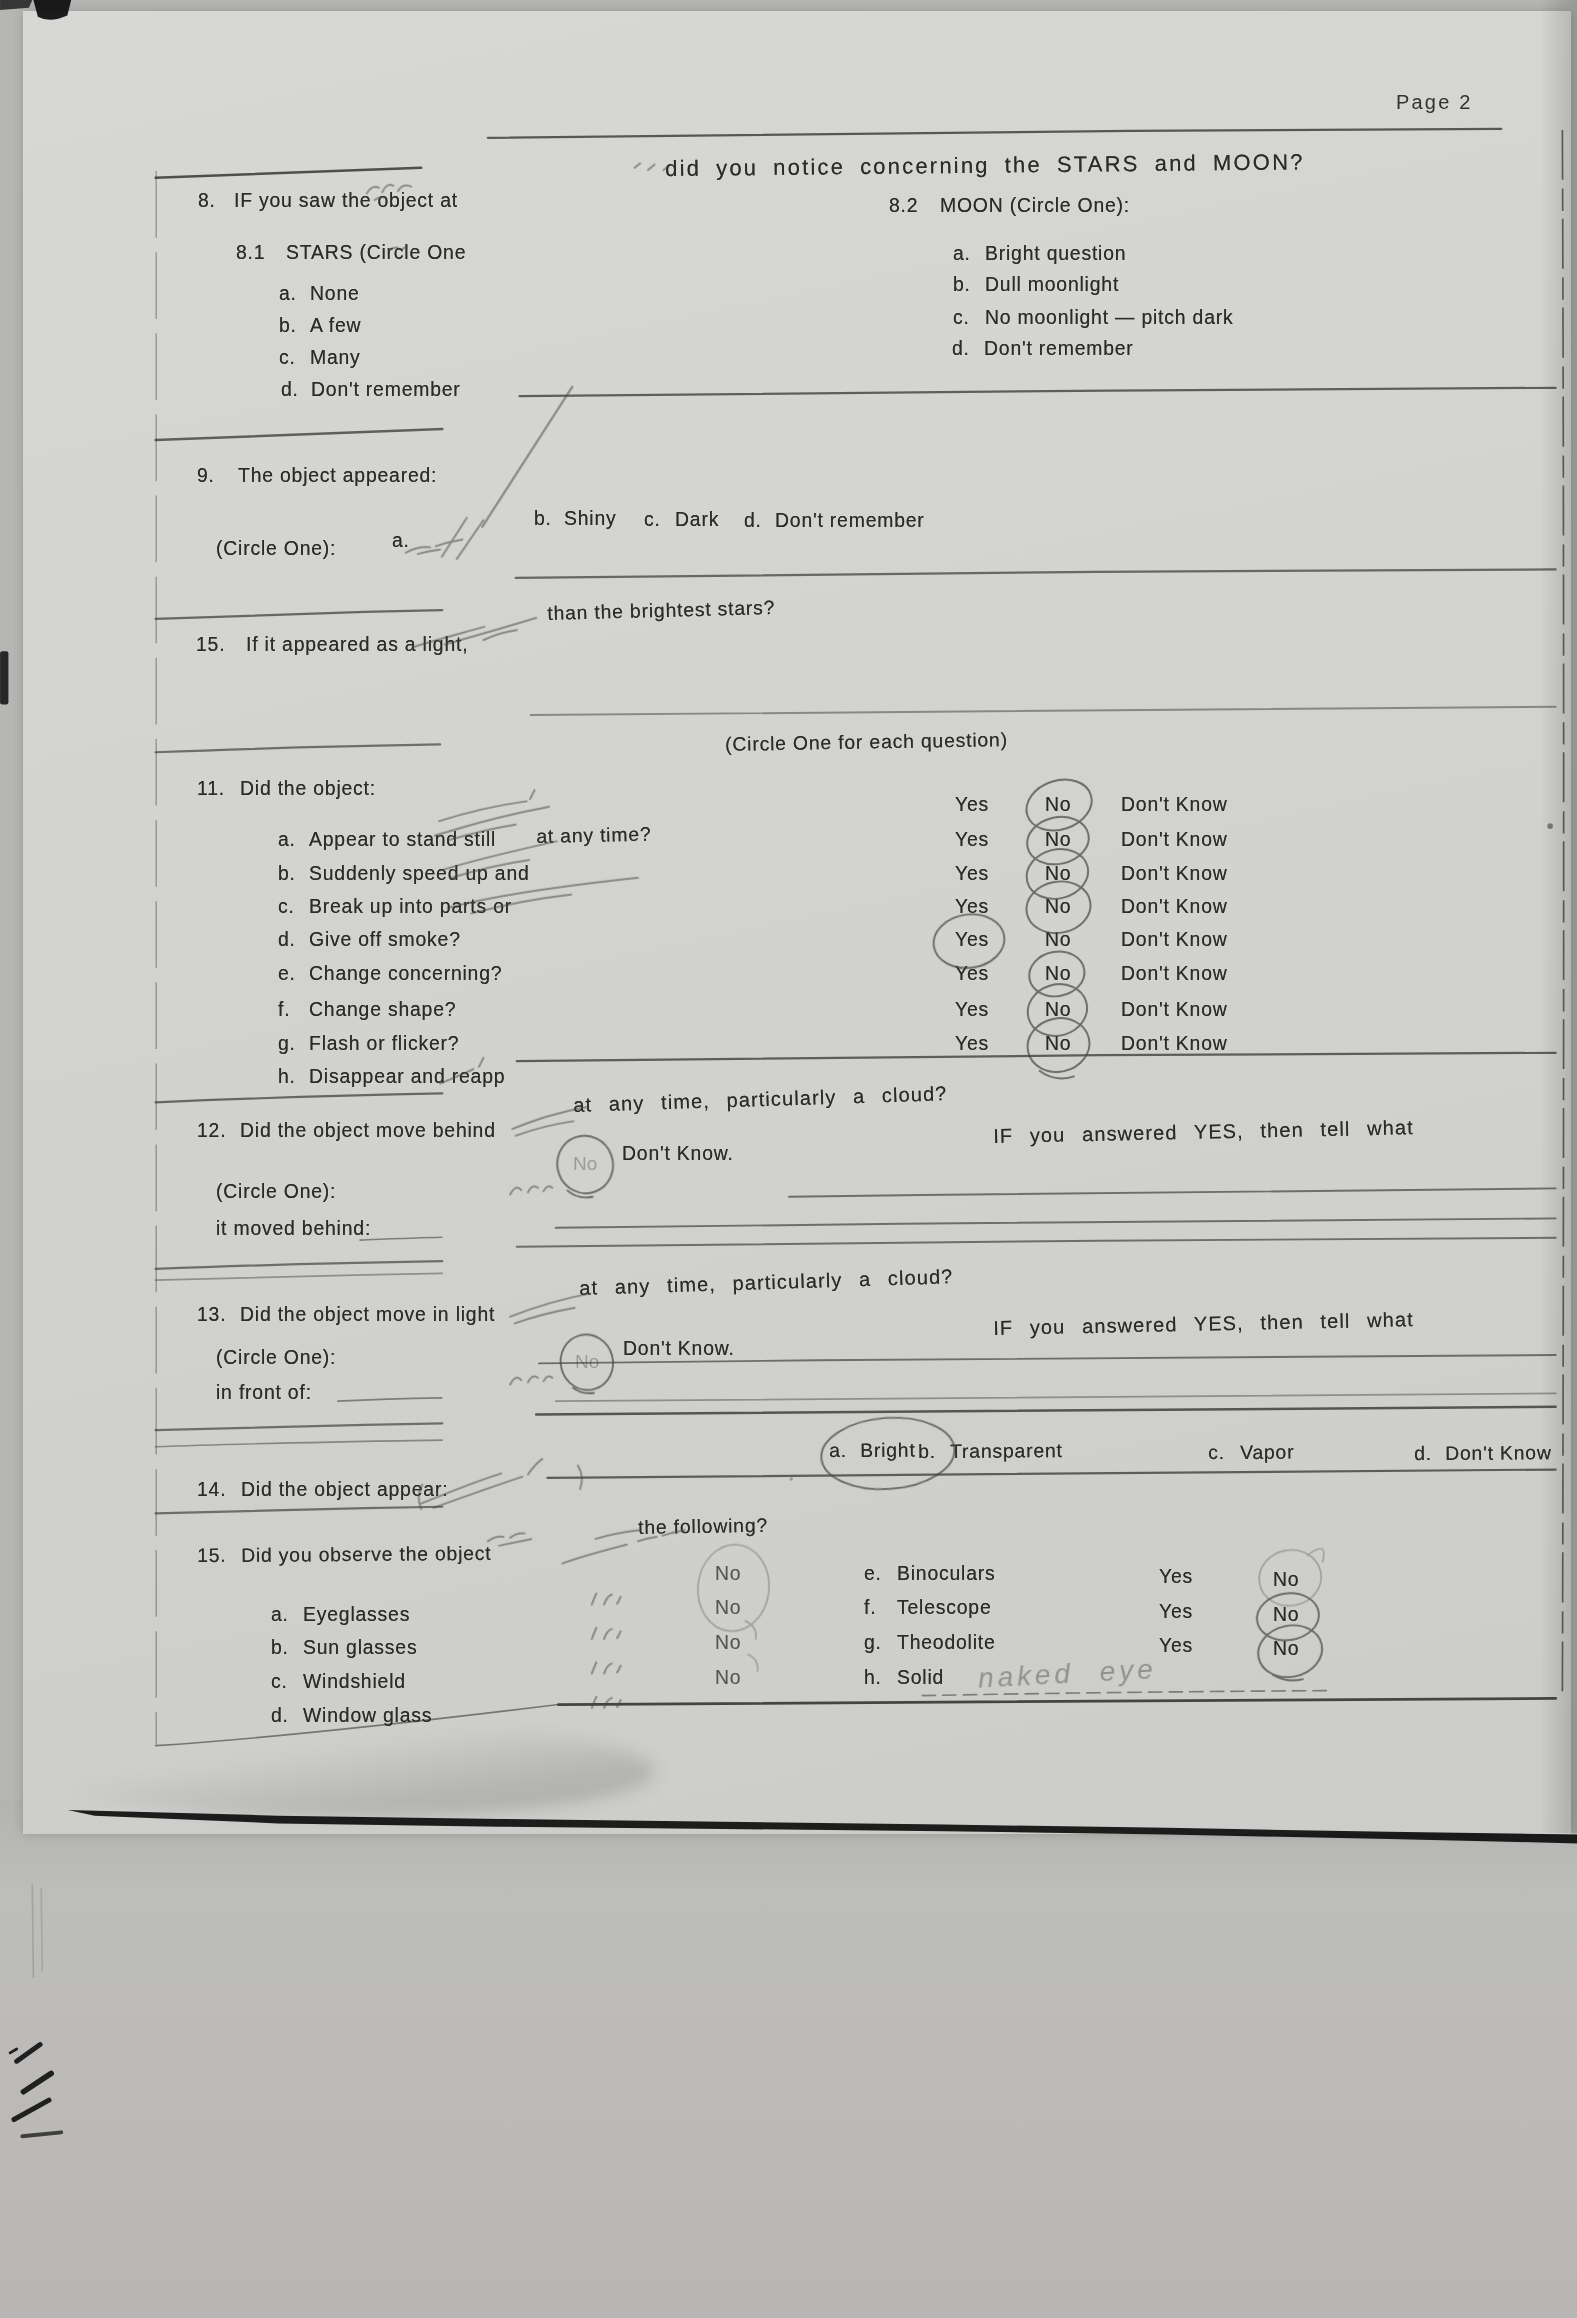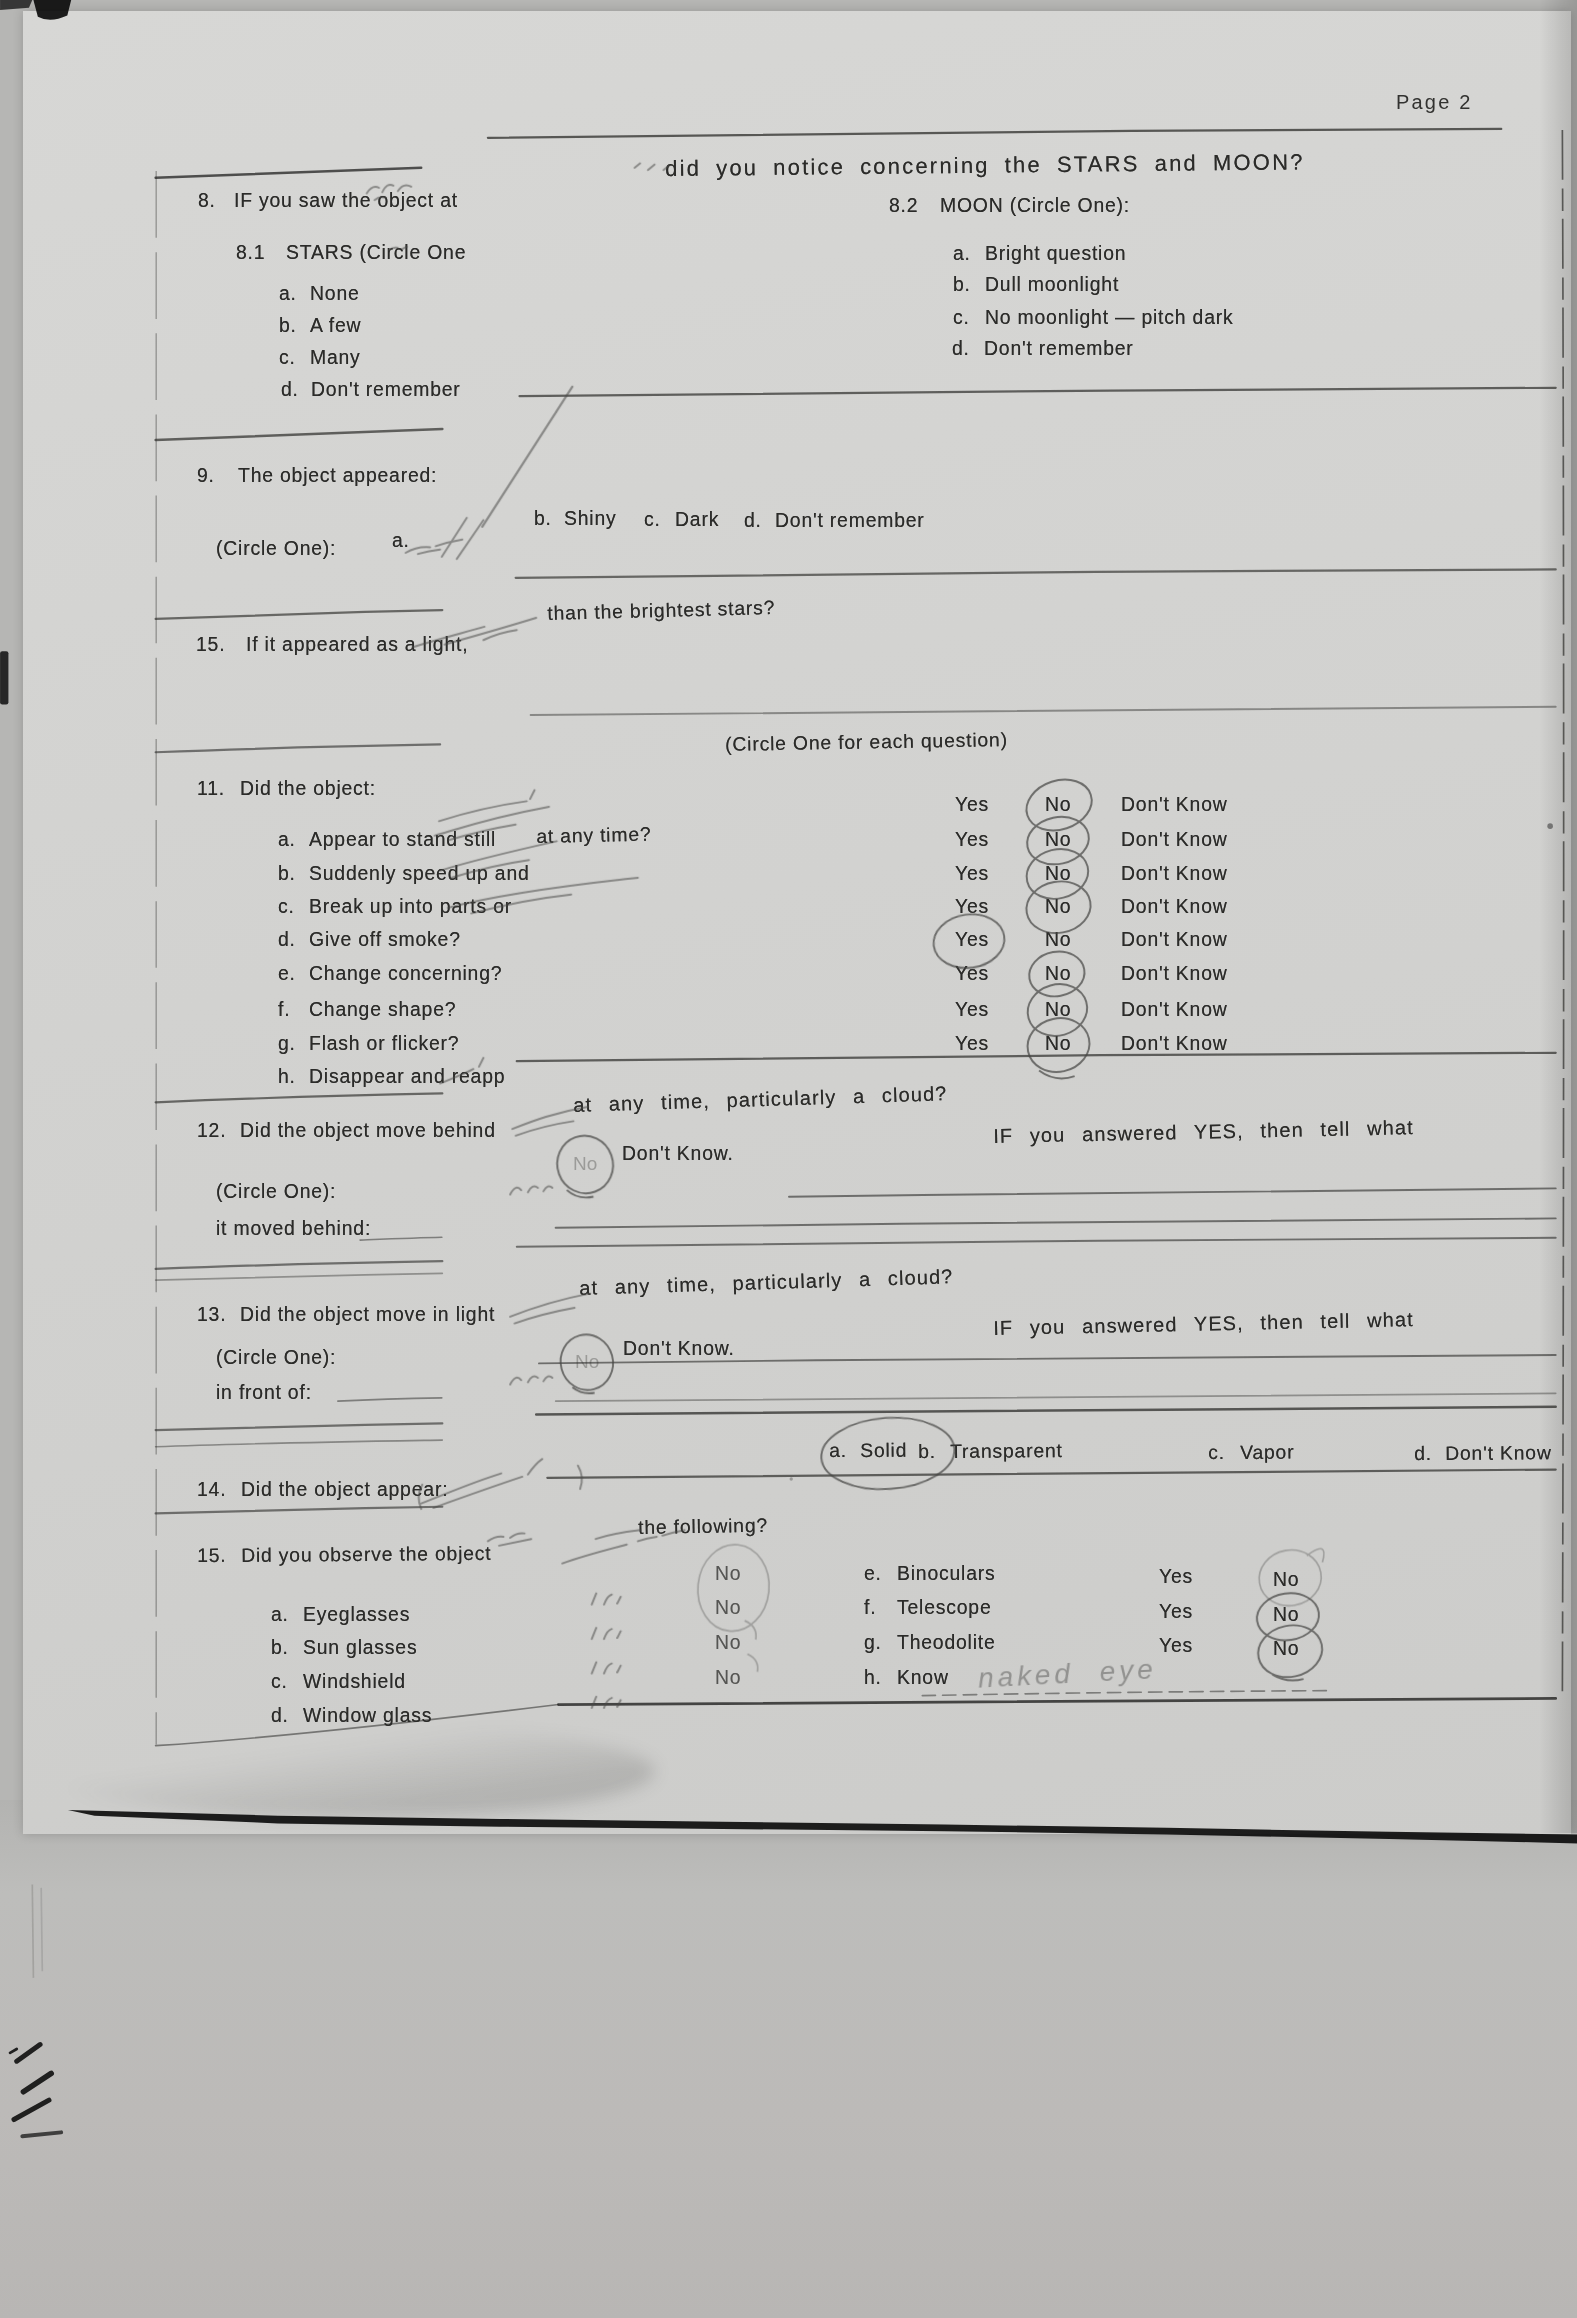--- a/index.html
+++ b/index.html
@@ -145,21 +145,21 @@
   <span class="s t mid r18" style="left:579px;top:1277px">at any time, particularly a cloud?</span>
   <span class="s t" style="left:197px;top:1303px">13.</span>
   <span class="s t" style="left:240px;top:1303px">Did the object move in light</span>
   <span class="s pfaint" style="left:575px;top:1351px;font-size:19px">No</span>
   <span class="s t" style="left:623px;top:1337px">Don't Know.</span>
   <span class="s t mid r12" style="left:993px;top:1317px">IF you answered YES, then tell what</span>
   <span class="s t" style="left:216px;top:1346px">(Circle One):</span>
   <span class="s t" style="left:216px;top:1381px">in front of:</span>
 
   <span class="s t r05" style="left:829px;top:1439px">a.</span>
-  <span class="s t r05" style="left:860px;top:1439px">Solid</span>
+  <span class="s t r05" style="left:860px;top:1439px">Bright</span>
   <span class="s t r05" style="left:918px;top:1440px">b.</span>
   <span class="s t r05" style="left:950px;top:1440px">Transparent</span>
   <span class="s t r05" style="left:1208px;top:1441px">c.</span>
   <span class="s t r05" style="left:1240px;top:1441px">Vapor</span>
   <span class="s t r05" style="left:1414px;top:1442px">d.</span>
   <span class="s t r05" style="left:1445px;top:1442px">Don't Know</span>
   <span class="s t" style="left:197px;top:1478px">14.</span>
   <span class="s t" style="left:241px;top:1478px">Did the object appear:</span>
 
   <span class="s t r1" style="left:638px;top:1516px">the following?</span>
@@ -180,21 +180,21 @@
   <span class="s t pfaint" style="left:715px;top:1631px;filter:blur(0.3px)">No</span>
   <span class="s t pfaint" style="left:715px;top:1666px;filter:blur(0.3px)">No</span>
 
   <span class="s t" style="left:864px;top:1562px">e.</span>
   <span class="s t" style="left:897px;top:1562px">Binoculars</span>
   <span class="s t" style="left:864px;top:1596px">f.</span>
   <span class="s t" style="left:897px;top:1596px">Telescope</span>
   <span class="s t" style="left:864px;top:1631px">g.</span>
   <span class="s t" style="left:897px;top:1631px">Theodolite</span>
   <span class="s t" style="left:864px;top:1666px">h.</span>
-  <span class="s t" style="left:897px;top:1666px">Know</span>
+  <span class="s t" style="left:897px;top:1666px">Solid</span>
 
   <span class="s t" style="left:1159px;top:1565px">Yes</span>
   <span class="s t" style="left:1273px;top:1568px">No</span>
   <span class="s t" style="left:1159px;top:1600px">Yes</span>
   <span class="s t" style="left:1273px;top:1603px">No</span>
   <span class="s t" style="left:1159px;top:1634px">Yes</span>
   <span class="s t" style="left:1273px;top:1637px">No</span>
 
   <span class="s hand" style="left:978px;top:1658px">naked eye</span>
 </div>

